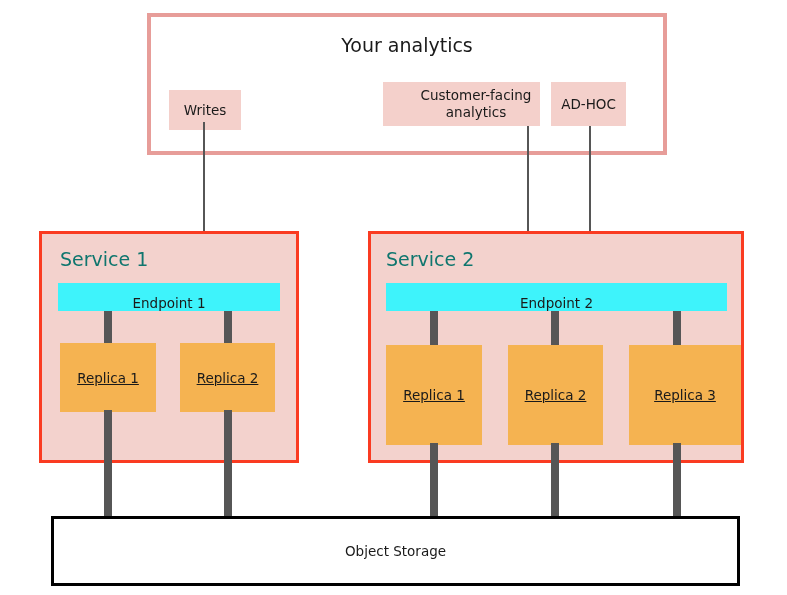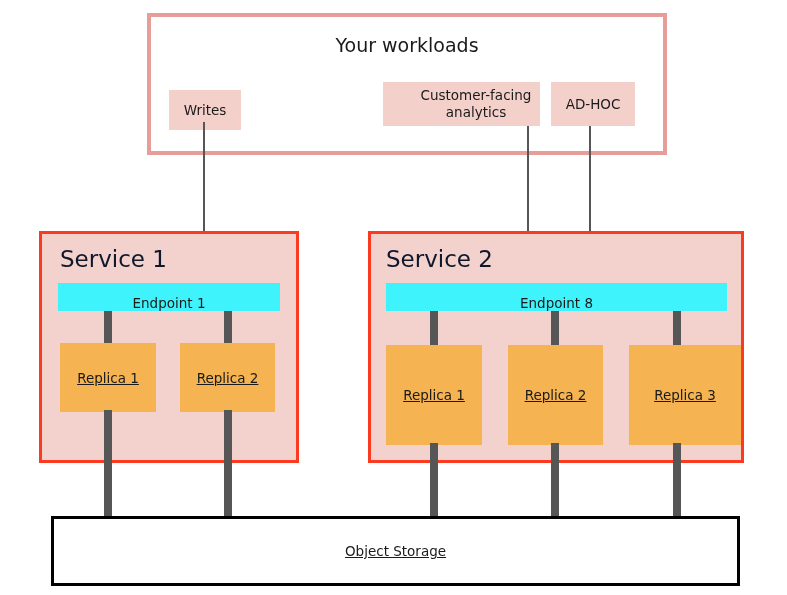--- a/index.html
+++ b/index.html
@@ -26,63 +26,63 @@
   }
 
   
   .chip{background:#f4d0cb;color:#1a1a1a;font-size:13.5px;line-height:17px;}
 
   
   .service-box{
     border:3px solid #fa3b21;background:#f3d2cd;display:block;
   }
   .service-title{
-    position:absolute;font-size:23px;color:#0f172a;line-height:26px;
+    position:absolute;font-size:19px;color:#0f766e;line-height:26px;
     text-align:left;
   }
 
   
   .endpoint{background:#3ef3fb;color:#1a1a1a;font-size:13.5px;align-items:flex-end;}
 
   
   .replica{background:#f5b351;color:#1a1a1a;font-size:13.5px;text-decoration:underline;}
 
   
   .storage-box{
-    border:3px solid #000000;background:#ffffff;color:#1a1a1a;font-size:13.5px;text-decoration:underline;
+    border:3px solid #000000;background:#ffffff;color:#1a1a1a;font-size:13.5px;
   }
 
   
   .conn{position:absolute;background:#565656;width:8px;}
 
   
   .arrow-line{position:absolute;background:#565656;width:2px;}
   .arrow-head{
     position:absolute;width:0;height:0;
     border-left:7px solid transparent;border-right:7px solid transparent;
     border-top:13px solid #565656;
   }
 </style>
 </head>
 <body>
 
 <div id="canvas">
 
   <div class="node workloads-box"></div>
-  <div class="workloads-title">Your workloads</div>
+  <div class="workloads-title">Your analytics</div>
 
   <div class="node chip" style="left:169px;top:90px;width:72px;height:40px;">
     <span>Writes</span>
   </div>
 
   <div class="node chip" style="left:383px;top:82px;width:157px;height:44px;padding-left:29px;">
     <span>Customer-facing analytics</span>
   </div>
 
-  <div class="node chip" style="left:551px;top:82px;width:84px;height:44px;">
+  <div class="node chip" style="left:551px;top:82px;width:75px;height:44px;">
     <span>AD-HOC</span>
   </div>
 
   <div class="arrow-line" style="left:203px;top:122px;height:138px;"></div>
   <div class="arrow-head" style="left:197px;top:258px;"></div>
 
   <div class="arrow-line" style="left:527px;top:126px;height:134px;"></div>
   <div class="arrow-head" style="left:521px;top:258px;"></div>
 
   <div class="arrow-line" style="left:589px;top:126px;height:134px;"></div>
@@ -109,21 +109,21 @@
   <div class="conn" style="left:224px;top:410px;height:110px;"></div>
 
   <div class="node service-box" style="left:368px;top:231px;width:376px;height:232px;"></div>
   <div class="service-title" style="left:386px;top:246px;width:200px;">Service 2</div>
 
   <div class="conn" style="left:430px;top:305px;height:45px;"></div>
   <div class="conn" style="left:551px;top:305px;height:45px;"></div>
   <div class="conn" style="left:673px;top:305px;height:45px;"></div>
 
   <div class="node endpoint" style="left:386px;top:283px;width:341px;height:28px;">
-    <span>Endpoint 8</span>
+    <span>Endpoint 2</span>
   </div>
 
   <div class="node replica" style="left:386px;top:345px;width:96px;height:100px;">
     <span>Replica 1</span>
   </div>
   <div class="node replica" style="left:508px;top:345px;width:95px;height:100px;">
     <span>Replica 2</span>
   </div>
   <div class="node replica" style="left:629px;top:345px;width:112px;height:100px;">
     <span>Replica 3</span>

